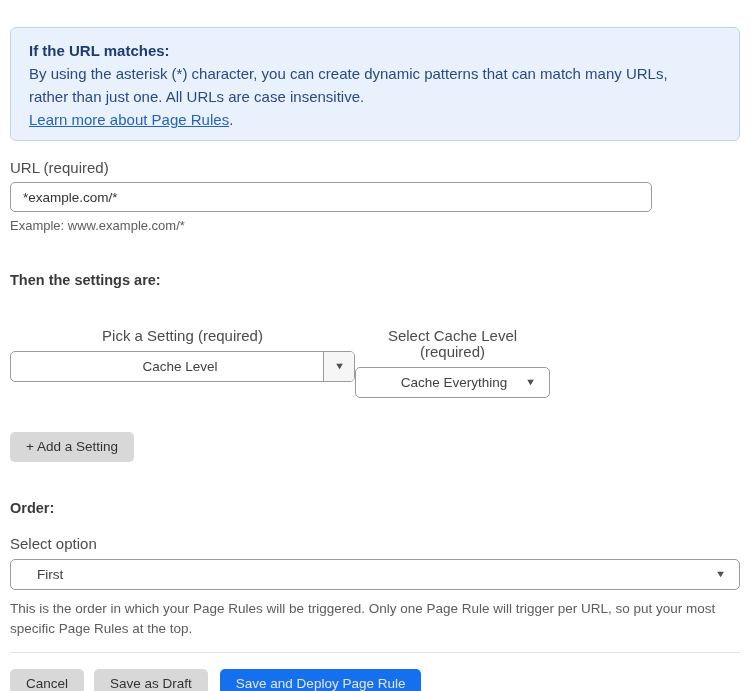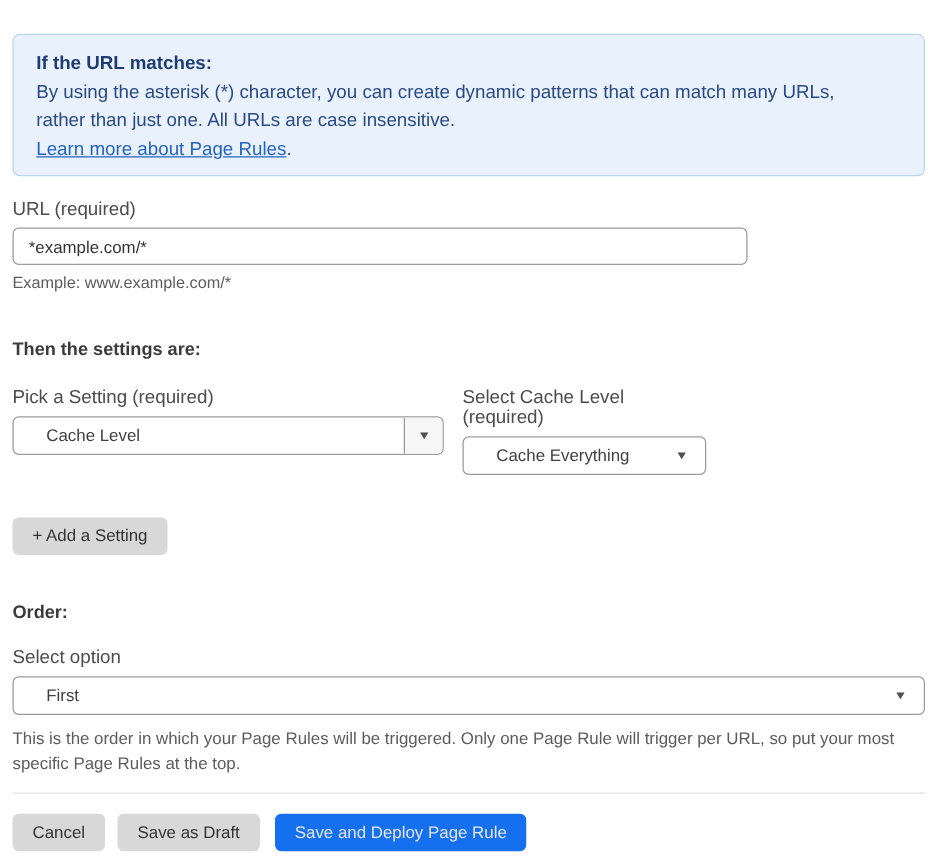--- a/index.html
+++ b/index.html
@@ -31,36 +31,36 @@
   .info-box .info-heading { font-weight: 700; color: var(--info-heading); }
   .info-box .info-line { display: block; }
   .info-box a.info-link {
     color: var(--link-color); text-decoration: underline; cursor: pointer;
   }
 
   .field-label {
     margin-top: 19px; font-size: 15px; line-height: 16px; color: #4c4c4c;
   }
   .text-input {
-    display: block; width: 588px; height: 30px; margin-top: 6px;
+    display: block; width: 642px; height: 30px; margin-top: 6px;
     border: 1px solid #9b9b9b; border-radius: 5px;
     padding: 0 12px; font-size: 13.5px; color: #333;
     font-family: "Liberation Sans", "DejaVu Sans", sans-serif;
     background: #fff; outline: none;
   }
   .hint-text {
     margin-top: 6px; font-size: 13px; line-height: 16px; color: #5c5c5c;
   }
 
   .section-heading {
     margin-top: 38px; font-size: 14.5px; font-weight: 700; color: #3a3a3a;
     line-height: 17px;
   }
 
-  .settings-row { display: flex; gap: 15px; margin-top: 21px; }
+  .settings-row { display: flex; margin-top: 39px; text-align: center; }
   .settings-col-1 { width: 345px; }
   .settings-col-2 { width: 195px; }
   .settings-row .field-label { margin-top: 0; }
 
   .select-box {
     margin-top: 7px; height: 31px;
     border: 1px solid #9b9b9b; border-radius: 5px;
     background: #fff; display: flex; align-items: center;
     font-size: 13.5px; color: #3f3f3f; cursor: pointer;
     position: relative; overflow: hidden; padding-left: 14px;

